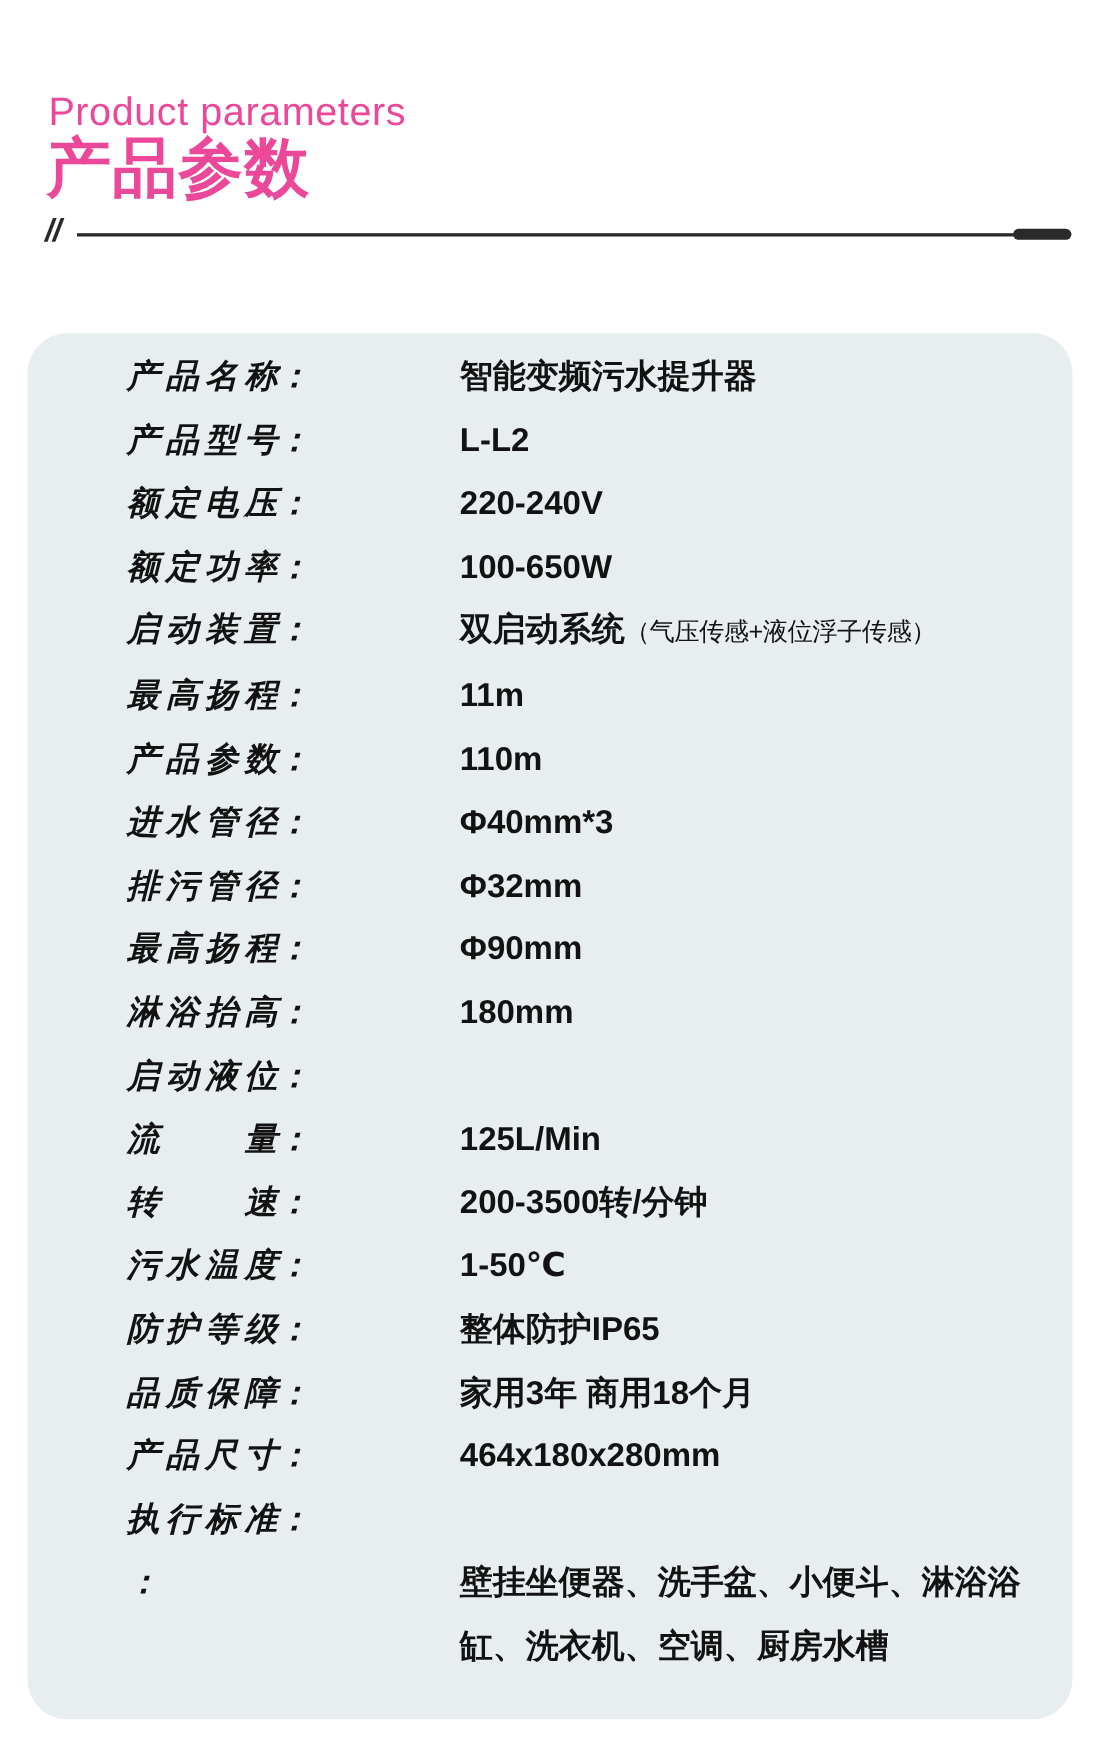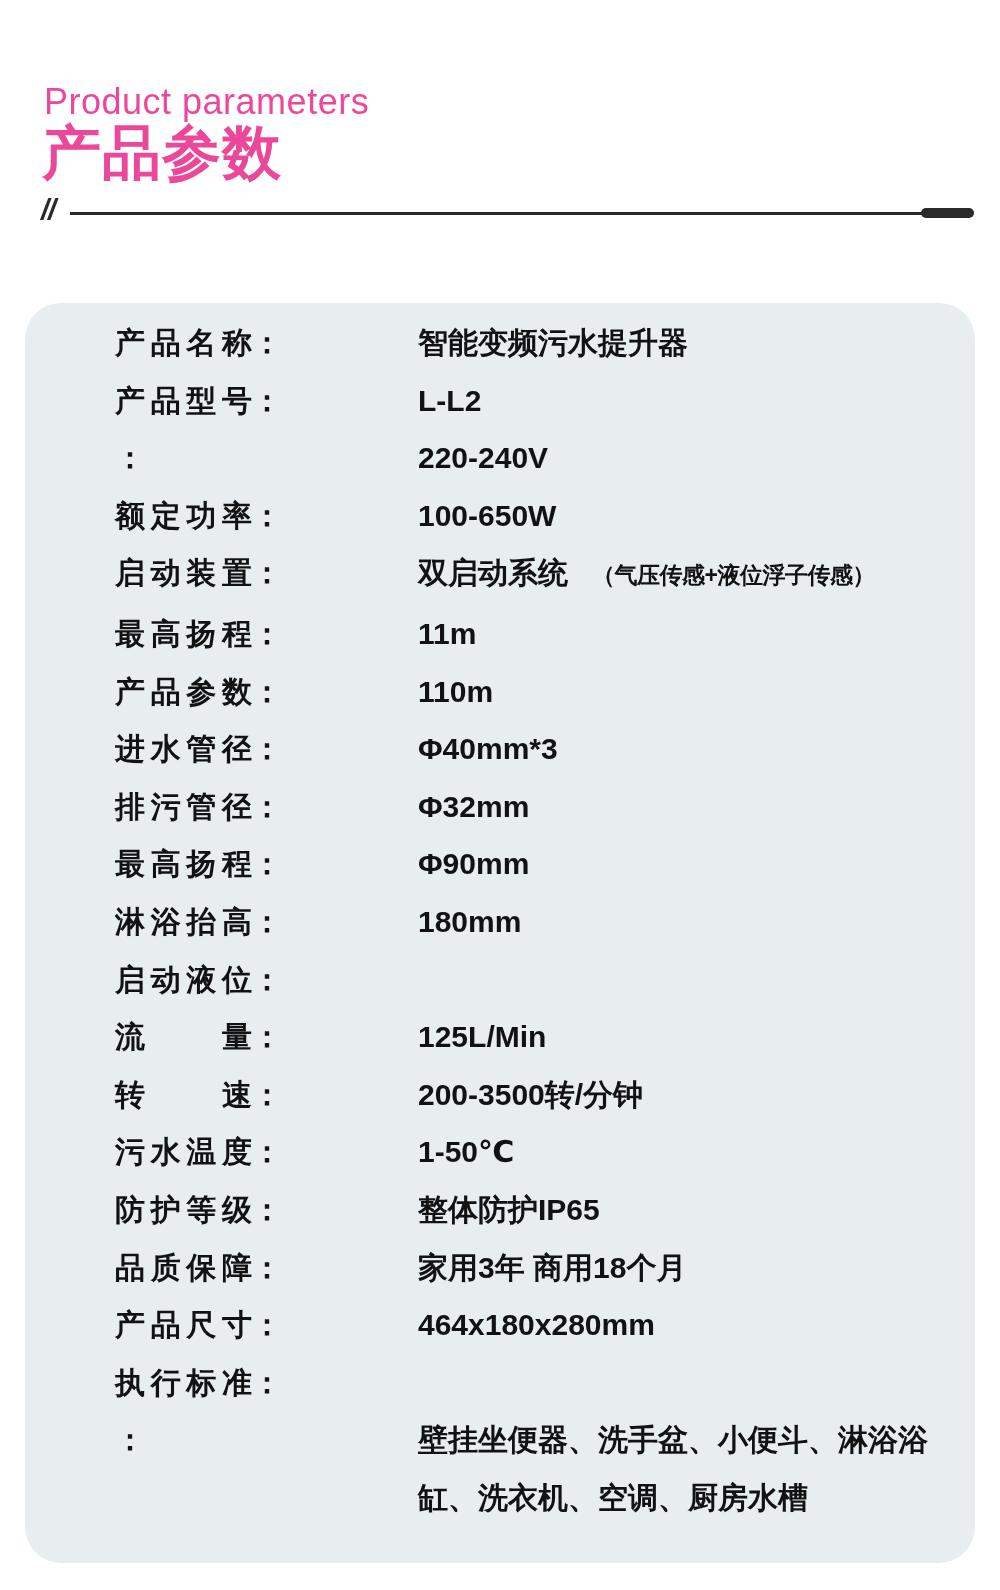--- a/index.html
+++ b/index.html
@@ -80,20 +80,21 @@
     display: flex;
     align-items: flex-start;
     min-height: 57.6px;
     color: #121212;
   }
   .param-label-wrap {
     flex: 0 0 303px;
     display: flex;
     align-items: flex-start;
     white-space: nowrap;
+    font-style: italic;
   }
   .label-text {
     display: inline-block;
     width: 137px;
     font-size: 30px;
     font-weight: 600;
     line-height: 57.6px;
     text-align: justify;
     text-align-last: justify;
     white-space: nowrap;
@@ -110,23 +111,22 @@
   }
   .param-value-wrap {
     flex: 1 1 auto;
     max-width: 512px;
     font-size: 30px;
     font-weight: 600;
     line-height: 57.6px;
   }
   .param-note {
     font-size: 23px;
-    font-weight: 700;
+    font-weight: 400;
     letter-spacing: -0.5px;
-    margin-left: 24px;
   }
 </style>
 </head>
 <body>
 
 <div class="page">
 
   <div class="title-en">Product parameters</div>
 
   <div class="title-cn">产品参数</div>
@@ -153,20 +153,21 @@
       <span class="label-text">产品型号</span>
           <span class="label-colon">：</span>
     </div>
     <div class="param-value-wrap">
       <span class="value-text">L-L2</span>
     </div>
   </div>
 
   <div class="param-row">
     <div class="param-label-wrap">
+      <span class="label-text">额定电压</span>
           <span class="label-colon">：</span>
     </div>
     <div class="param-value-wrap">
       <span class="value-text">220-240V</span>
     </div>
   </div>
 
   <div class="param-row">
     <div class="param-label-wrap">
       <span class="label-text">额定功率</span>

